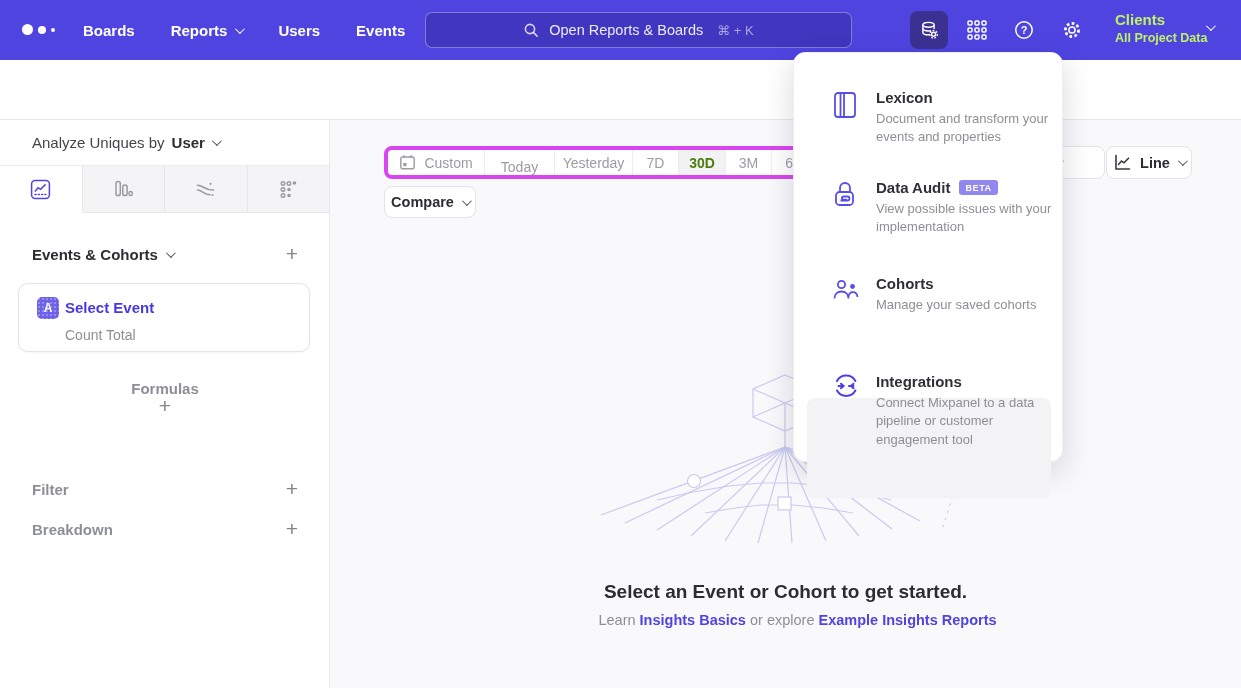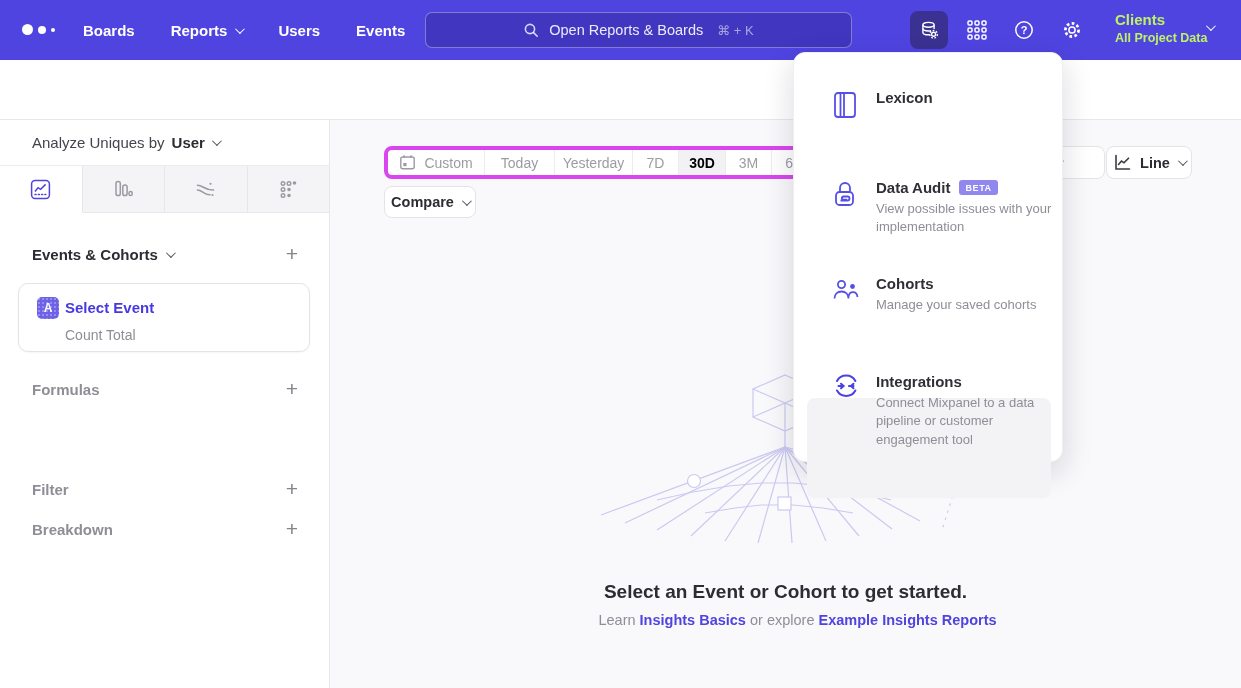--- a/index.html
+++ b/index.html
@@ -50,21 +50,21 @@
   .dim-label { font-size:15px; font-weight:700; color:#8e8e97; }
   .event-card { left:18px; top:163px; width:292px; height:69px; background:#fff; border:1px solid #e4e4e8; border-radius:10px; box-shadow:0 1px 2px rgba(30,30,60,0.04); cursor:pointer; }
   .abadge { left:18px; top:13px; width:22px; height:22px; border-radius:5px; background:#6d61e8; background-image:radial-gradient(rgba(255,255,255,0.28) 1px, transparent 1px); background-size:4px 4px; color:#fff; font-size:12px; font-weight:700; display:flex; align-items:center; justify-content:center; }
   .ecard-title { left:46px; top:15px; font-size:15px; font-weight:700; color:#4739e2; }
   .ecard-sub { left:46px; top:43px; font-size:14px; color:#8e8e97; }
 
   
   .seg { left:384px; top:146px; height:33px; display:flex; background:#fff; border:4px solid #d946ef; border-radius:8px; overflow:hidden; }
   .seg-item { display:flex; align-items:center; justify-content:center; gap:8px; font-size:14px; color:#9b9ba3; border-right:1px solid #ececef; cursor:pointer; padding:0 2px; }
   .seg-item:last-child { border-right:none; }
-  .seg-item.sel { background:#f2f2f4; color:#000000; font-weight:700; }
+  .seg-item.sel { background:#f2f2f4; color:#4d7c0f; font-weight:700; }
   .ghostbtn { background:#fff; border:1px solid #e4e4e8; border-radius:8px; display:flex; align-items:center; justify-content:center; gap:8px; font-size:14.5px; font-weight:600; color:#2c2c33; cursor:pointer; font-family:inherit; }
   .compare { left:384px; top:186px; width:92px; height:32px; }
   .overflow-range { left:1028px; top:146px; width:77px; height:33px; color:#55555e; }
   .linebtn { left:1106px; top:146px; width:86px; height:33px; }
 
   
   .wire { left:595px; top:365px; }
   .empty-title { left:330px; top:581px; width:911px; text-align:center; font-size:19px; font-weight:700; color:#2c2c33; }
   .empty-sub { left:342px; top:612px; width:911px; text-align:center; font-size:14.5px; color:#8e8e97; }
   .link { color:#4f44e0; font-weight:700; cursor:pointer; }
@@ -223,21 +223,21 @@
       </span>
       <span class="plus">+</span>
     </div>
 
     <div class="abs event-card">
       <span class="abs abadge">A</span>
       <span class="abs ecard-title">Select Event</span>
       <span class="abs ecard-sub">Count Total</span>
     </div>
 
-    <div class="abs side-section-head" style="top:260px;">
+    <div class="abs side-section-head" style="top:260px;flex-direction:column;">
       <span class="dim-label">Formulas</span>
       <span class="plus">+</span>
     </div>
     <div class="abs side-section-head" style="top:330px;margin-top:30px;">
       <span class="dim-label">Filter</span>
       <span class="plus">+</span>
     </div>
     <div class="abs side-section-head" style="top:400px;">
       <span class="dim-label">Breakdown</span>
       <span class="plus">+</span>
@@ -247,21 +247,21 @@
   <div class="abs seg">
     <div class="seg-item" style="width:97px;">
       <svg width="17" height="17" viewBox="0 0 17 17" fill="none" stroke="#9b9ba3" stroke-width="1.4">
         <rect x="1.8" y="3" width="13.4" height="11.8" rx="2"></rect>
         <line x1="5" y1="1.2" x2="5" y2="4"></line>
           <line x1="12" y1="1.2" x2="12" y2="4"></line>
         <rect x="4.3" y="9" width="3.2" height="3.2" fill="#9b9ba3" stroke="none"></rect>
       </svg>
       <span>Custom</span>
     </div>
-    <div class="seg-item" style="width:70px;">
+    <div class="seg-item" style="width:70px;align-items:flex-end;">
         <span>Today</span>
       </div>
     <div class="seg-item" style="width:78px;">
         <span>Yesterday</span>
       </div>
     <div class="seg-item" style="width:46px;">
         <span>7D</span>
       </div>
     <div class="seg-item sel" style="width:47px;">
         <span>30D</span>
@@ -341,20 +341,21 @@
         <svg width="26" height="28" viewBox="0 0 26 28" fill="none" stroke="#554fe8" stroke-width="1.8">
           <rect x="3" y="2" width="20" height="24" rx="3"></rect>
           <line x1="8.5" y1="2" x2="8.5" y2="26"></line>
           <line x1="12" y1="2" x2="12" y2="26"></line>
         </svg>
       </span>
       <div class="abs mi-text">
         <div class="mi-title">
             <span>Lexicon</span>
           </div>
+        <div class="mi-desc">Document and transform your events and properties</div>
       </div>
     </div>
 
     <div class="abs menu-item" style="top:126px;">
       <span class="abs mi-icon">
         <svg width="26" height="28" viewBox="0 0 26 28" fill="none" stroke="#554fe8" stroke-width="1.8">
           <path d="M8 11 V7 a5 5 0 0 1 10 0 v3"></path>
           <rect x="4" y="11" width="17" height="13" rx="3.5"></rect>
           <path d="M8.5 19.5 h7 a2 2 0 0 0 0 -4 h-4 a1.6 1.6 0 0 0 0 3.2 h3.5"></path>
         </svg>

